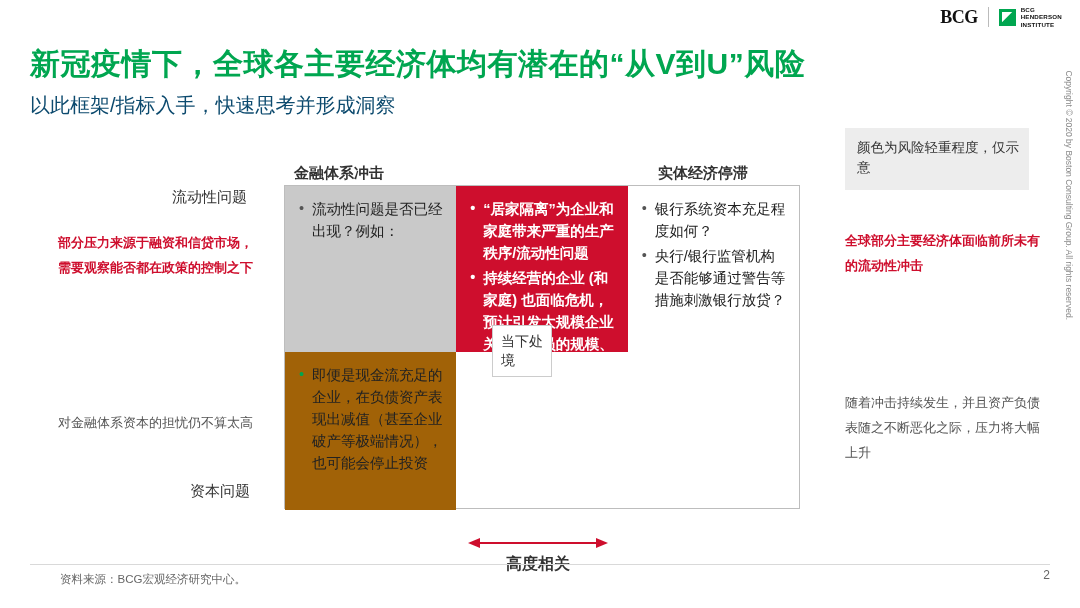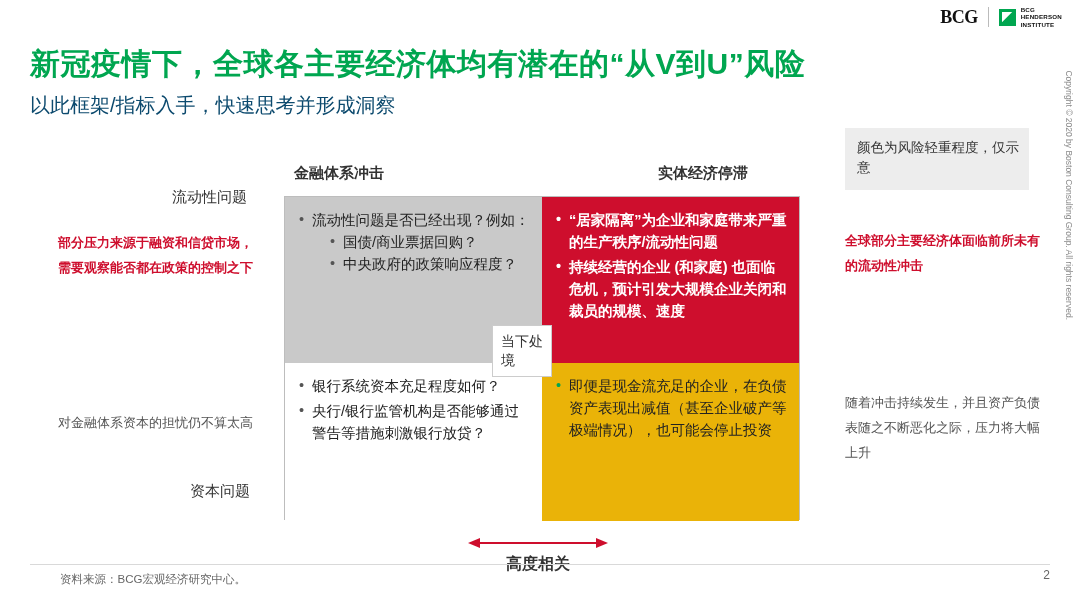--- a/index.html
+++ b/index.html
@@ -101,39 +101,39 @@
     font-size: 15px;
     font-weight: normal;
     color: #333;
   }
   .row-label-liq { top: 188px; left: 172px; }
   .row-label-cap { top: 482px; left: 190px; }
 
   
   .matrix {
     position: absolute;
-    top: 196px; left: 284px;
+    top: 185px; left: 284px;
     width: 516px;
     height: 324px;
     border: 1px solid #bdbdbd;
     display: grid;
-    grid-template-columns: 1fr 1fr;
+    grid-template-columns: 1fr 1fr 1fr;
     grid-template-rows: 166px 158px;
   }
   .cell {
     padding: 12px 12px 10px 14px;
     font-size: 14.5px;
     line-height: 22px;
     position: relative;
     overflow: hidden;
   }
   .cell.q1 { background: #c9c9c9; color: #222; }
   .cell.q2 { background: #CE0E2D; color: #ffffff; font-weight: bold; }
   .cell.q3 { background: #ffffff; color: #222; }
-  .cell.q4 { background: #eab308; color: #222; }
+  .cell.q4 { background: #a16207; color: #222; }
 
   ul.bullets { list-style: none; margin: 0; padding: 0; }
   ul.bullets > li {
     position: relative;
     padding-left: 13px;
     margin-bottom: 3px;
   }
   ul.bullets > li:before {
     content: "•";
     position: absolute;
@@ -291,24 +291,20 @@
 <div class="col-head col-head-real">实体经济停滞</div>
 <div class="row-label row-label-liq">流动性问题</div>
 <div class="row-label row-label-cap">资本问题</div>
 
 <div class="matrix">
 
   <div class="cell q1">
     <ul class="bullets">
       <li>
         <span>流动性问题是否已经出现？例如：</span>
-        <ul class="sub">
-          <li>国债/商业票据回购？</li>
-          <li>中央政府的政策响应程度？</li>
-        </ul>
       </li>
     </ul>
   </div>
 
   <div class="cell q2">
     <ul class="bullets">
       <li>“居家隔离”为企业和家庭带来严重的生产秩序/流动性问题</li>
       <li>持续经营的企业 (和家庭) 也面临危机，预计引发大规模企业关闭和裁员的规模、速度</li>
     </ul>
   </div>

